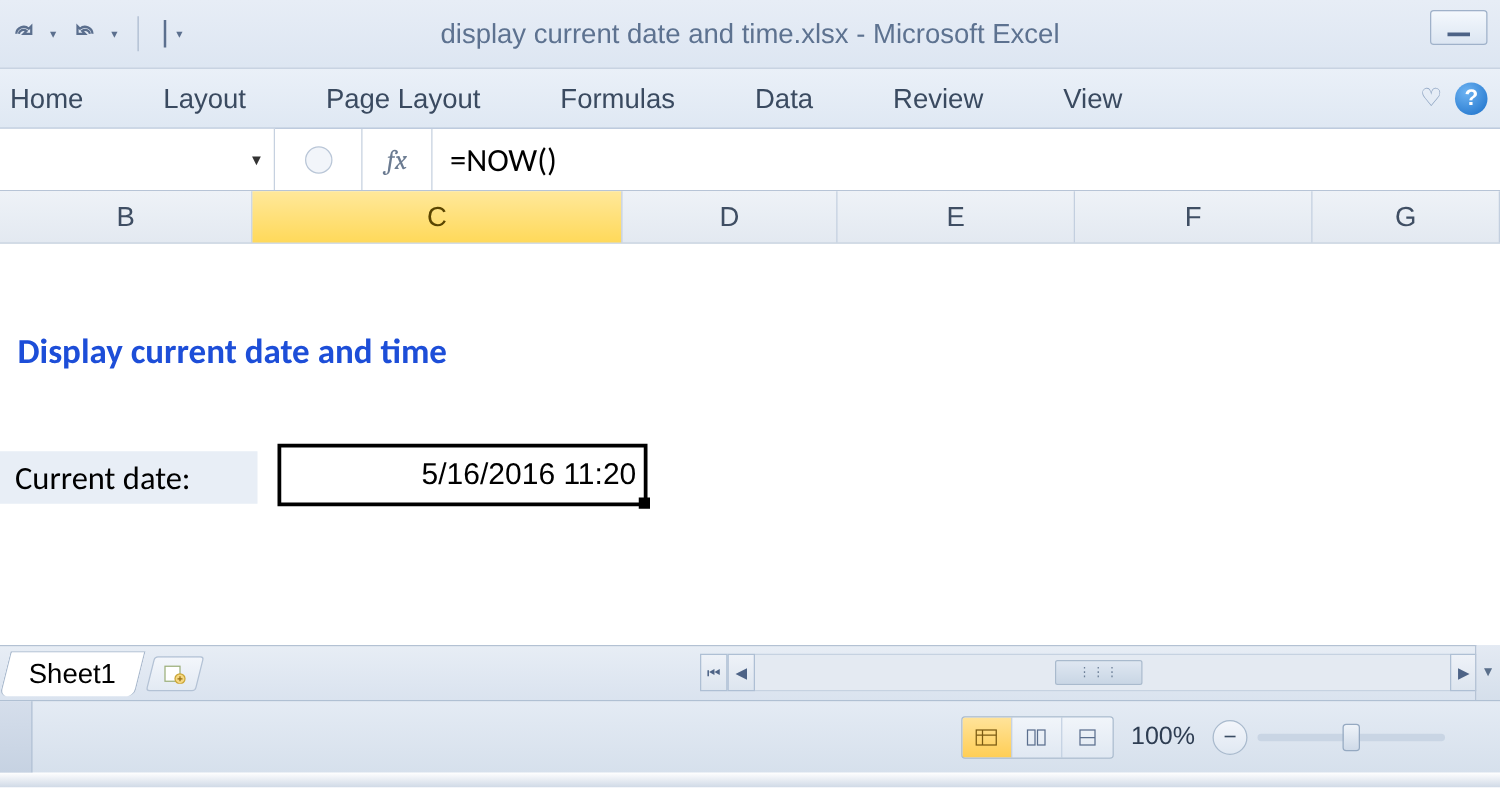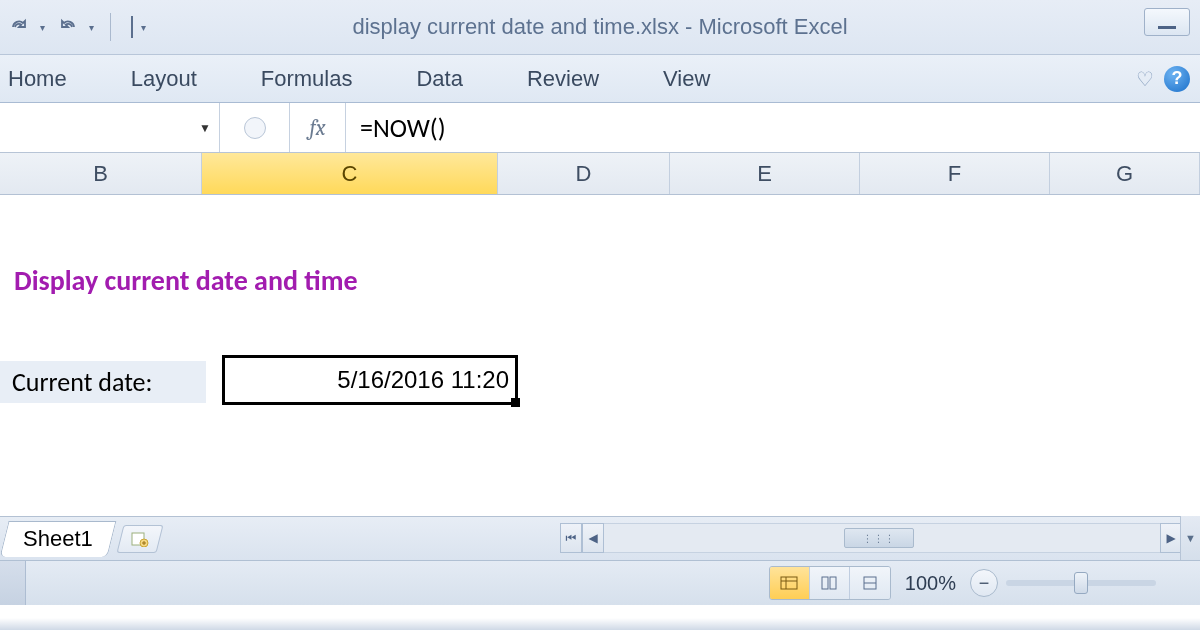--- a/index.html
+++ b/index.html
@@ -32,38 +32,38 @@
   .fx-label{ width:56px; font-style:italic; font-family:"Cambria","Times New Roman",serif; font-size:22px; color:#6b7b91; text-align:right; border-right:1px solid #c6d1e0; display:flex; align-items:center; justify-content:center;}
   .formula-input{ flex:1; padding-left:14px; font-size:26px; font-family:"Calibri",sans-serif; display:flex; align-items:center;}
 
   
   .colhdr-row{ height:42px; display:flex; background:linear-gradient(#eef2f7,#e3e9f1); border-bottom:1px solid #b3c1d4;}
   .colhdr{ border-right:1px solid #c3cfdf; display:flex; align-items:center; justify-content:center; font-size:22px; color:#3f4e63;}
   .colhdr.sel{ background:linear-gradient(#ffe89a,#ffd95a); color:#5a4500;}
 
   
   .grid{ position:relative; height:320px; background:#fff;}
-  .row-heading{ position:absolute; left:14px; top:68px; font-size:28px; font-weight:700; font-family:"Calibri",sans-serif; color:#a21caf;}
+  .row-heading{ position:absolute; left:14px; top:68px; font-size:28px; font-weight:700; font-family:"Calibri",sans-serif; color:#1d4ed8;}
   .label-cell{ position:absolute; left:0; top:166px; width:206px; height:42px; background:#e8eef6; display:flex; align-items:center; padding-left:12px; font-size:26px; font-family:"Calibri",sans-serif;}
   .value-cell{ position:absolute; left:222px; top:160px; width:296px; height:50px; border:3px solid #000; display:flex; align-items:center; justify-content:flex-end; padding-right:6px; font-size:24px; font-family:"Calibri",sans-serif;}
   .fill-handle{ position:absolute; width:9px; height:9px; background:#000; right:-5px; bottom:-5px;}
 
   
   .sheet-row{ position:absolute; left:0; right:0; top:516px; height:44px; background:linear-gradient(#e7edf5,#dae3ef); border-top:1px solid #b3c1d3; display:flex; align-items:center;}
   .sheet-tab{ height:36px; background:#fff; border:1px solid #a9b9cd; border-bottom:none; border-radius:0 0 6px 6px; padding:4px 18px; font-size:22px; margin-left:4px; transform:skewX(-14deg);}
   .sheet-tab span{ display:inline-block; transform:skewX(14deg);}
   .newsheet{ width:40px; height:28px; margin-left:8px; background:linear-gradient(#f3f6fb,#e3eaf3); border:1px solid #b3c2d5; border-radius:3px; display:flex; align-items:center; justify-content:center; transform:skewX(-14deg);}
   .newsheet svg{ transform:skewX(14deg);}
   .hscroll-zone{ position:absolute; left:560px; right:18px; top:6px; height:30px; display:flex; align-items:center;}
   .hs-btn{ width:22px; height:30px; background:linear-gradient(#eef2f8,#dde5ef); border:1px solid #aebfD4; display:flex; align-items:center; justify-content:center; color:#4d6386; font-size:12px;}
   .hs-track{ flex:1; height:30px; background:#e4eaf2; border-top:1px solid #c6d2e1; border-bottom:1px solid #c6d2e1; position:relative;}
   .hs-thumb{ position:absolute; left:240px; top:4px; width:70px; height:20px; background:linear-gradient(#dfe7f1,#c9d6e5); border:1px solid #a9bacd; border-radius:2px; display:flex; align-items:center; justify-content:center; color:#6c7f97; font-size:10px; letter-spacing:1px;}
 
   
-  .status{ position:absolute; left:0; right:0; top:560px; height:45px; background:linear-gradient(#e4ebf4,#d6e0ec); border-top:1px solid #b0c0d3; display:flex; align-items:center; justify-content:flex-end; padding-right:8px; gap:8px;}
+  .status{ position:absolute; left:0; right:0; top:560px; height:58px; background:linear-gradient(#e4ebf4,#d6e0ec); border-top:1px solid #b0c0d3; display:flex; align-items:center; justify-content:flex-end; padding-right:8px; gap:8px;}
   .viewbtns{ display:flex; border:1px solid #a9bacd; border-radius:3px; overflow:hidden;}
   .viewbtn{ width:40px; height:32px; display:flex; align-items:center; justify-content:center; background:linear-gradient(#f1f5fa,#e0e8f2); border-right:1px solid #bfcde0;}
   .viewbtn.active{ background:linear-gradient(#ffe39a,#ffce55);}
   .viewbtn:last-child{border-right:none;}
   .zoom-label{ font-size:20px; color:#2e3d52; margin:0 6px;}
   .zoom-btn{ width:28px; height:28px; border:1px solid #a9bacd; border-radius:50%; background:linear-gradient(#f3f6fb,#e0e8f2); display:flex; align-items:center; justify-content:center; font-size:18px; color:#3a4c63;}
   .zoom-track{ width:150px; height:6px; background:#c9d5e4; position:relative; border-radius:3px;}
   .zoom-tick{ position:absolute; left:50%; top:-5px; width:2px; height:16px; background:#8fa3bc;}
   .zoom-thumb{ position:absolute; left:50%; top:-8px; width:14px; height:22px; margin-left:-7px; background:linear-gradient(#eef3f9,#cfdaE8); border:1px solid #95a9c1; border-radius:3px;}
   .status-left-block{ position:absolute; left:0; top:0; width:26px; height:100%; background:linear-gradient(#d5deeb,#c6d2e2); border-right:1px solid #adbdd2;}
@@ -95,20 +95,21 @@
   <div class="winctrl">
     <div class="winbtn">
         <div class="min-line"></div>
       </div>
   </div>
 </div>
 
 <div class="ribbon">
   <div>Home</div>
   <div>Layout</div>
+  <div>Page Layout</div>
   <div>Formulas</div>
   <div>Data</div>
   <div>Review</div>
   <div>View</div>
   <div class="ribbon-right">
     <span class="heart">♡</span>
     <div class="help-circle">?</div>
   </div>
 </div>
 

